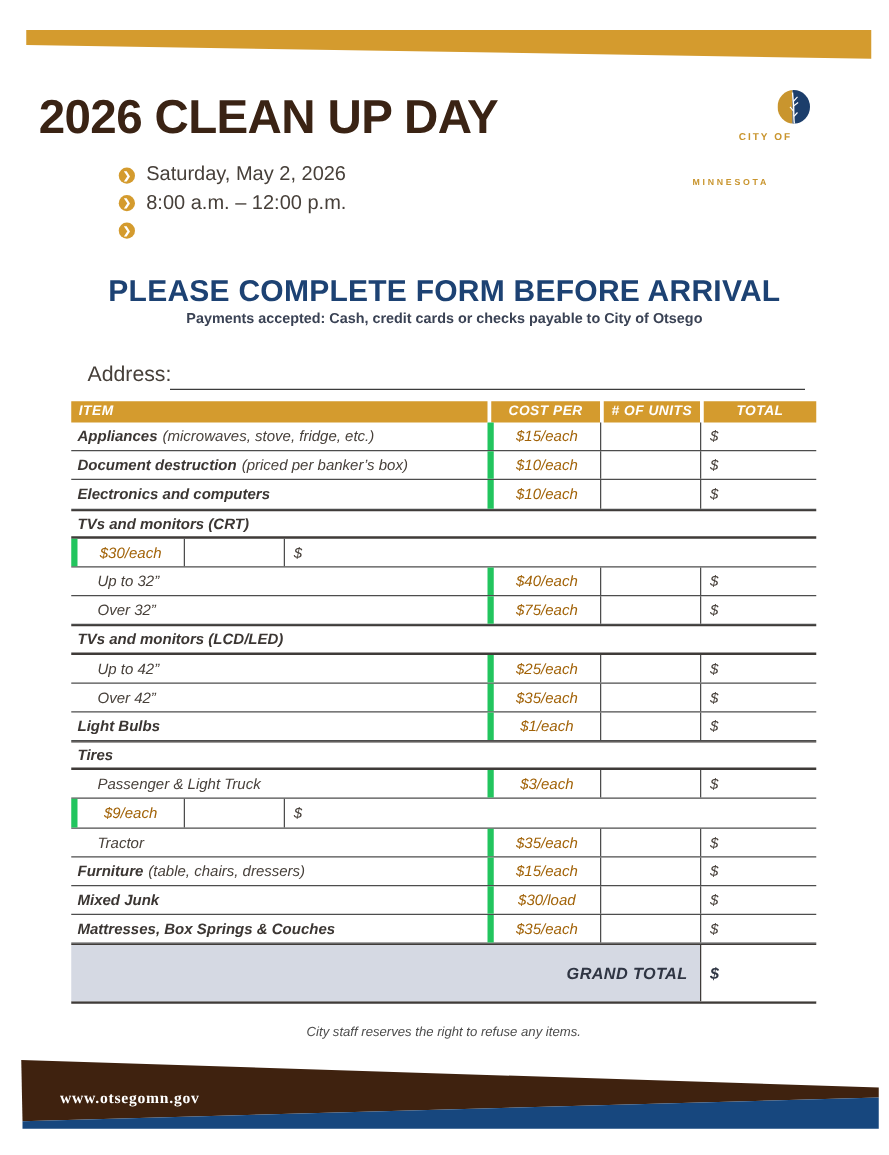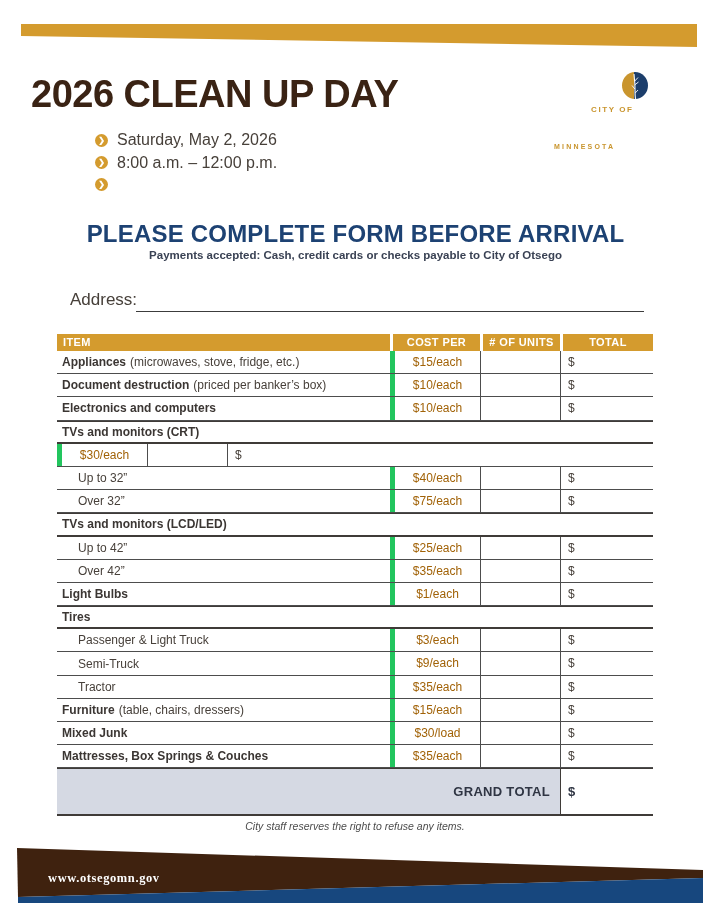--- a/index.html
+++ b/index.html
@@ -28,21 +28,21 @@
   .notice-heading{position:absolute;left:0;top:220px;width:711px;text-align:center;
                   color:var(--navy);font-size:24px;font-weight:bold;letter-spacing:0.2px;}
   .notice-sub{position:absolute;left:0;top:249px;width:711px;text-align:center;
               color:#3A4254;font-size:11.5px;font-weight:bold;}
 
   .address-label{position:absolute;left:70px;top:290px;font-size:17px;color:#47403A;}
   .address-input{position:absolute;left:136px;top:288px;width:504px;height:21px;border:none;
                  border-bottom:1.5px solid #3c3c3c;background:transparent;font-size:15px;
                  font-family:"Liberation Sans",sans-serif;outline:none;}
 
-  .table{position:absolute;left:57px;top:334px;width:596px;}
+  .table{position:absolute;left:57px;top:321px;width:596px;font-style:italic;}
   .thead{display:flex;height:17px;}
   .th{background:var(--gold);color:#fff;font-size:11px;font-weight:bold;line-height:17px;
       letter-spacing:0.4px;box-sizing:border-box;}
   .th.h-item{width:333px;padding-left:6px;}
   .th.h-cost{width:87px;margin-left:3px;text-align:center;}
   .th.h-units{width:77px;margin-left:3px;text-align:center;}
   .th.h-total{width:90px;margin-left:3px;text-align:center;}
 
   .row{display:flex;height:23.2px;border-bottom:1px solid #4d4d4d;box-sizing:border-box;}
   .c-item{width:333px;display:flex;align-items:center;padding-left:5px;box-sizing:border-box;
@@ -219,24 +219,20 @@
         <div class="row subitem">
           <div class="c-item">
             <span class="lbl">Passenger &amp; Light Truck</span>
             <span class="dtl"></span>
           </div>
           <div class="c-cost">$3/each</div>
           <div class="c-units"></div>
           <div class="c-total">$</div>
         </div>
         <div class="row subitem">
-          <div class="c-item">
-            <span class="lbl">Semi-Truck</span>
-            <span class="dtl"></span>
-          </div>
           <div class="c-cost">$9/each</div>
           <div class="c-units"></div>
           <div class="c-total">$</div>
         </div>
         <div class="row subitem">
           <div class="c-item">
             <span class="lbl">Tractor</span>
             <span class="dtl"></span>
           </div>
           <div class="c-cost">$35/each</div>

